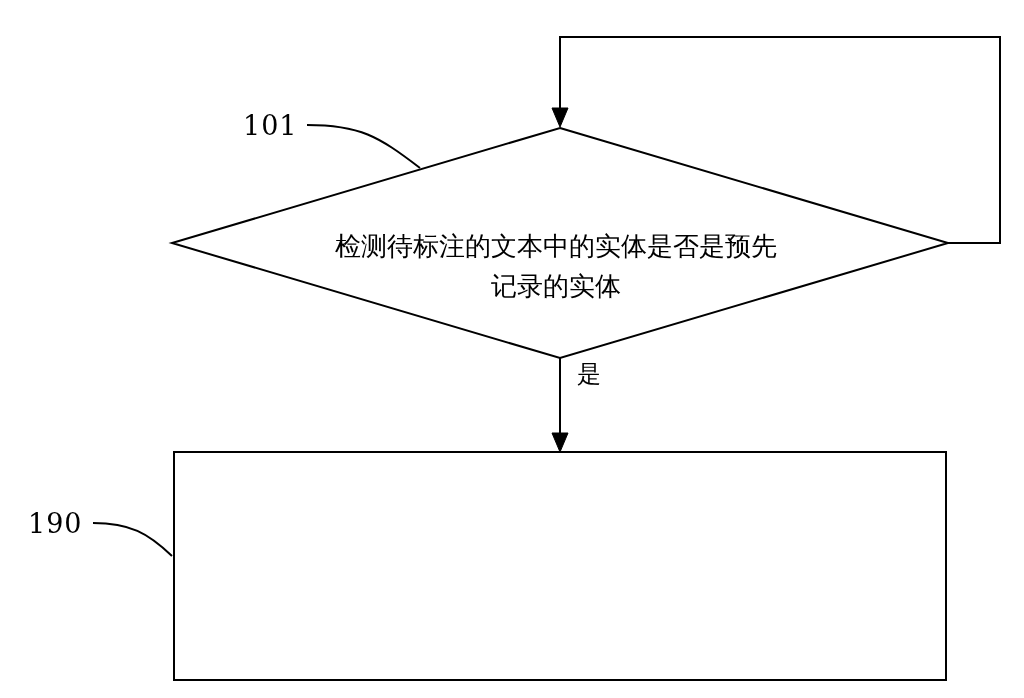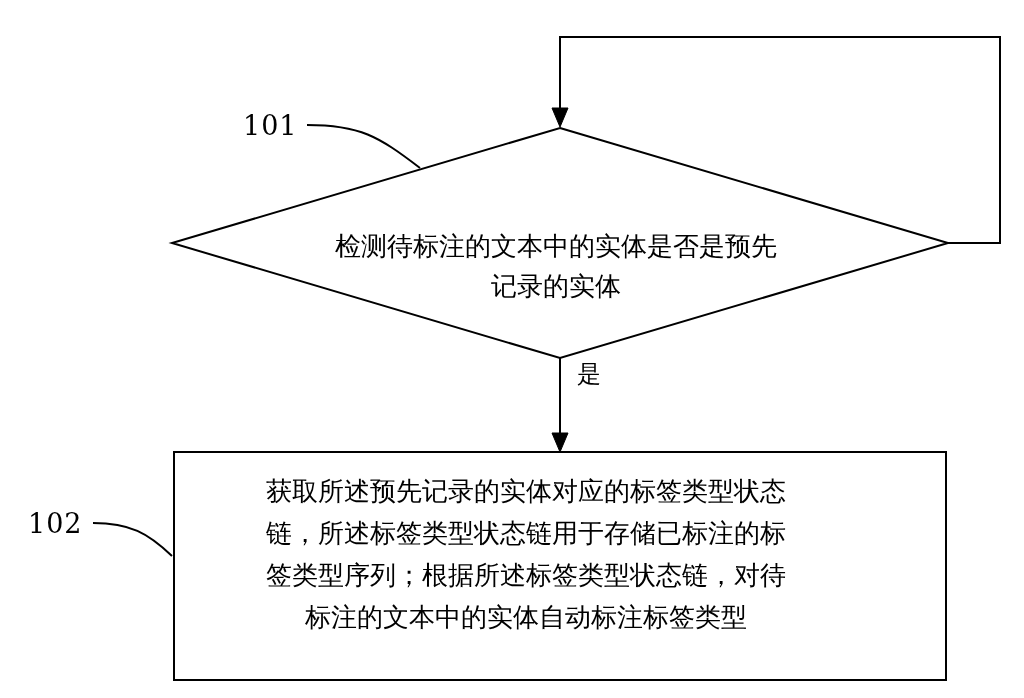--- a/index.html
+++ b/index.html
@@ -77,25 +77,21 @@
 
     <rect x="174" y="452" width="772" height="228" fill="#ffffff" stroke="#000000" stroke-width="2"></rect>
 
     <path d="M 307 125 C 360 125 378 136 420 168" fill="none" stroke="#000000" stroke-width="2"></path>
 
     <path d="M 93 523 C 130 523 148 533 172 556" fill="none" stroke="#000000" stroke-width="2"></path>
   </svg>
 
   <div class="label-text ref-num" style="left:243px; top:110px;">101</div>
 
-  <div class="label-text ref-num" style="left:28px; top:508px;">102</div>
+  <div class="label-text ref-num" style="left:28px; top:508px;">190</div>
 
   <div class="label-text edge-label" style="left:577px; top:358px;">是</div>
 
   <div class="node-text" id="decision-text">检测待标注的文本中的实体是否是预先
 记录的实体</div>
 
-  <div class="node-text" id="process-text">获取所述预先记录的实体对应的标签类型状态
-链，所述标签类型状态链用于存储已标注的标
-签类型序列；根据所述标签类型状态链，对待
-标注的文本中的实体自动标注标签类型</div>
 
 </div>
 
 </body></html>

